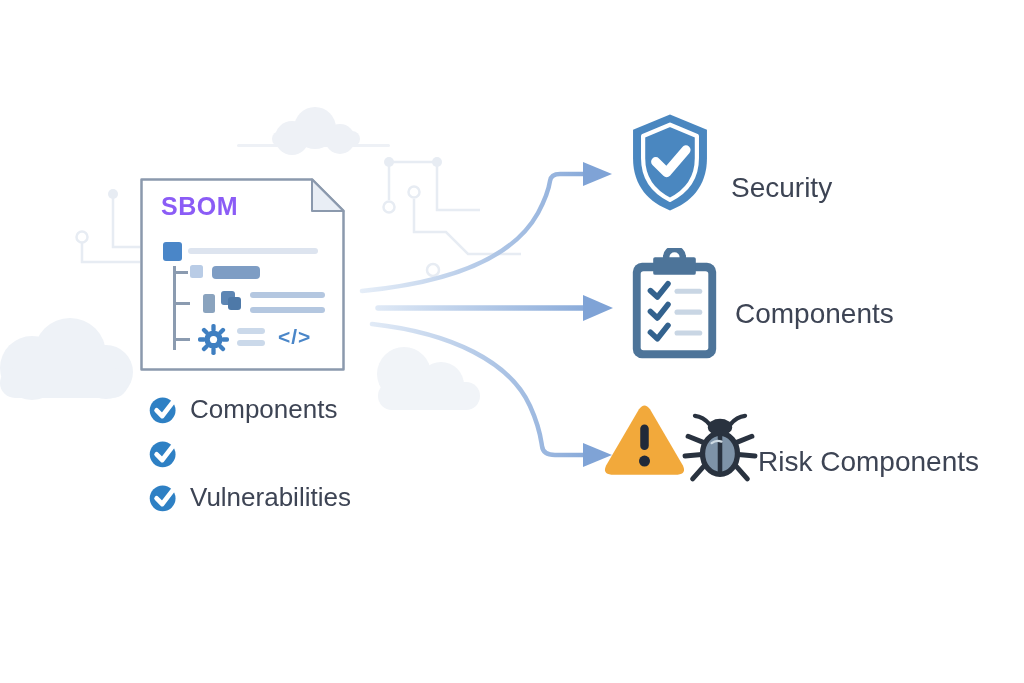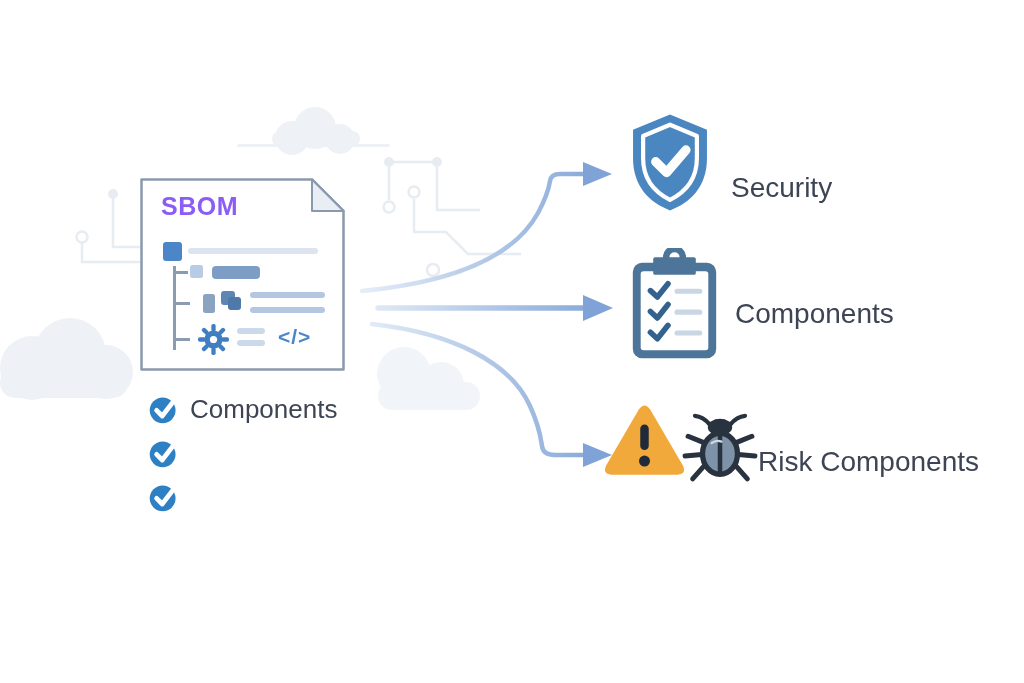--- a/index.html
+++ b/index.html
@@ -160,20 +160,21 @@
       <svg width="31" height="31" viewBox="0 0 36 36">
         <circle cx="17" cy="19" r="15" fill="#2e80c4"></circle>
         <path d="M10 19 L16.5 25.5 L30 8" stroke="#ffffff" stroke-width="5.5" fill="none" stroke-linecap="round" stroke-linejoin="round"></path>
       </svg>
     </div>
     <div class="check-row">
       <svg width="31" height="31" viewBox="0 0 36 36">
         <circle cx="17" cy="19" r="15" fill="#2e80c4"></circle>
         <path d="M10 19 L16.5 25.5 L30 8" stroke="#ffffff" stroke-width="5.5" fill="none" stroke-linecap="round" stroke-linejoin="round"></path>
       </svg>
+      <span class="check-label">Vulnerabilities</span>
     </div>
   </div>
 
   <div class="abs" style="left:628px;top:112px;width:360px;height:105px;">
     <svg class="abs" style="left:0;top:0;" width="84" height="101" viewBox="0 0 100 120">
       <path d="M50 3 L94 21 V55 C94 89 74 108 50 117 C26 108 6 89 6 55 V21 Z" fill="#4a87c0"></path>
       <path d="M50 15 L82 28.5 V55 C82 81 67 96 50 104.5 C33 96 18 81 18 55 V28.5 Z" fill="none" stroke="#ffffff" stroke-width="5" stroke-linejoin="round"></path>
       <path d="M33 59 L46 72 L69 45" stroke="#ffffff" stroke-width="11" fill="none" stroke-linecap="round" stroke-linejoin="round"></path>
     </svg>
     <span class="outcome-label" style="left:103px;top:48px;margin-top:12px;">Security</span>

